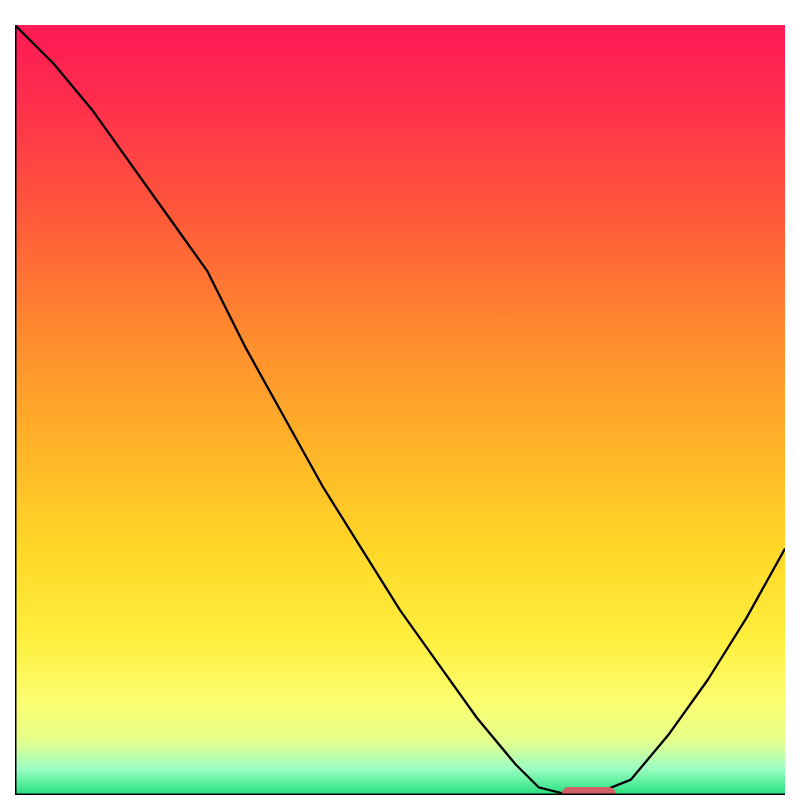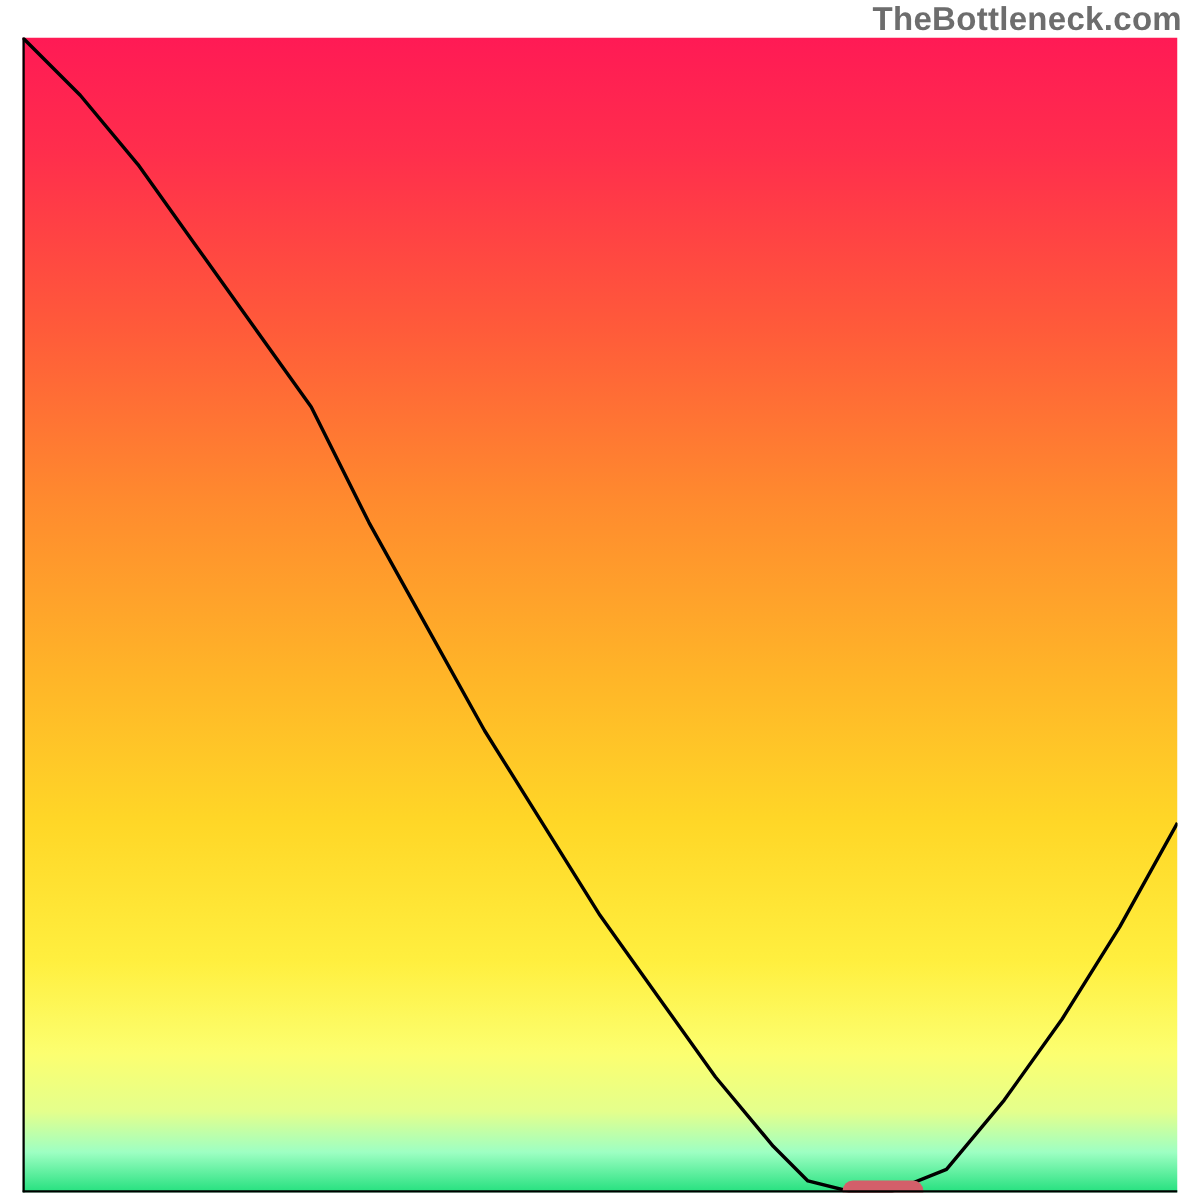--- a/index.html
+++ b/index.html
@@ -33,21 +33,20 @@
     height: 770px;
   }
   svg {
     display: block;
   }
 </style>
 </head>
 <body>
 <div class="container">
 
-<div class="watermark">TheBottleneck.com</div>
 
 <div class="plot">
   <svg id="chart-svg" width="770" height="770" viewBox="0 0 770 770">
     <defs>
       <linearGradient id="bg-grad" x1="0" y1="0" x2="0" y2="1">
             <stop offset="0%" stop-color="#ff1a55"></stop>
             <stop offset="10%" stop-color="#ff2e4c"></stop>
             <stop offset="25%" stop-color="#ff5a3a"></stop>
             <stop offset="40%" stop-color="#ff8a2e"></stop>
             <stop offset="55.00000000000001%" stop-color="#ffb428"></stop>

